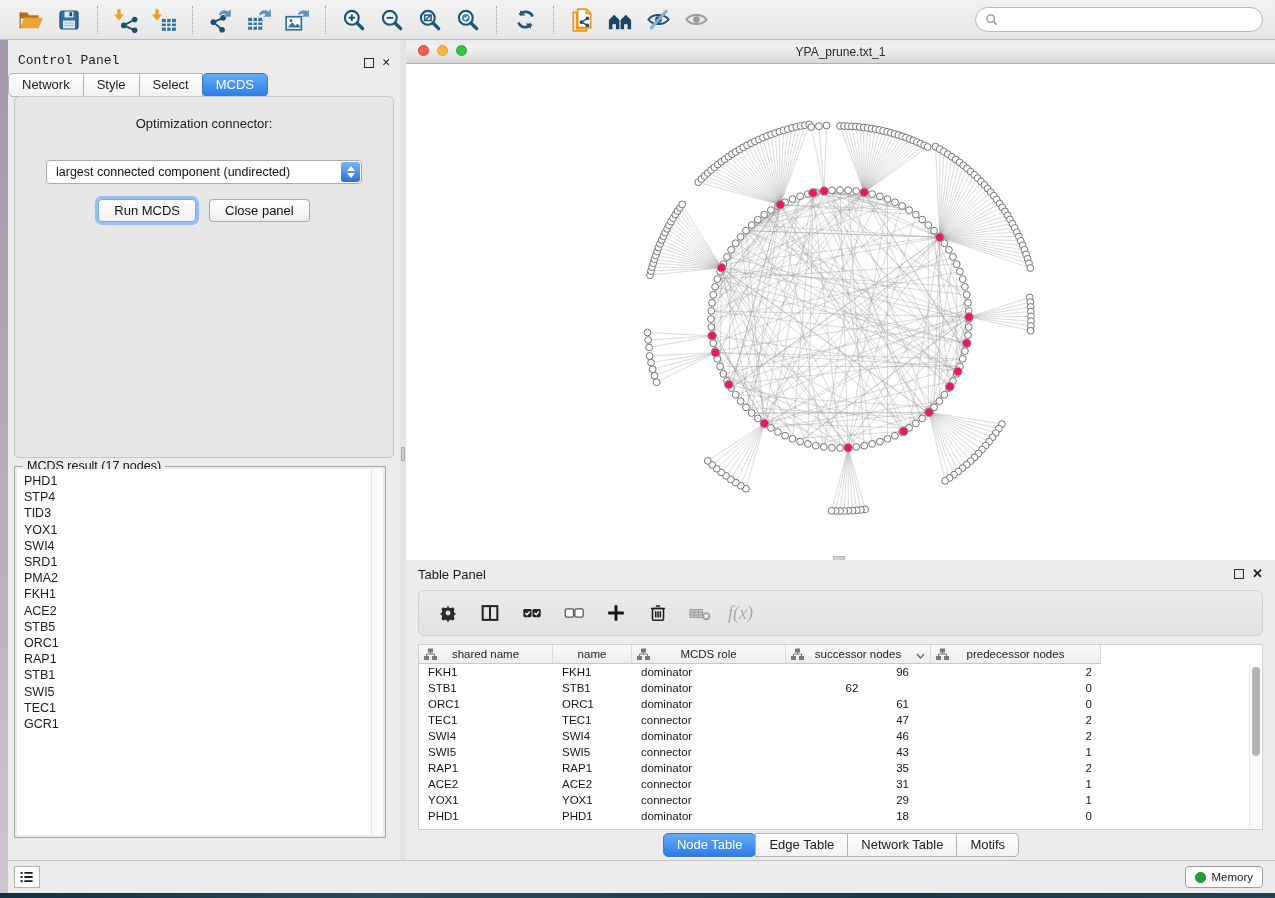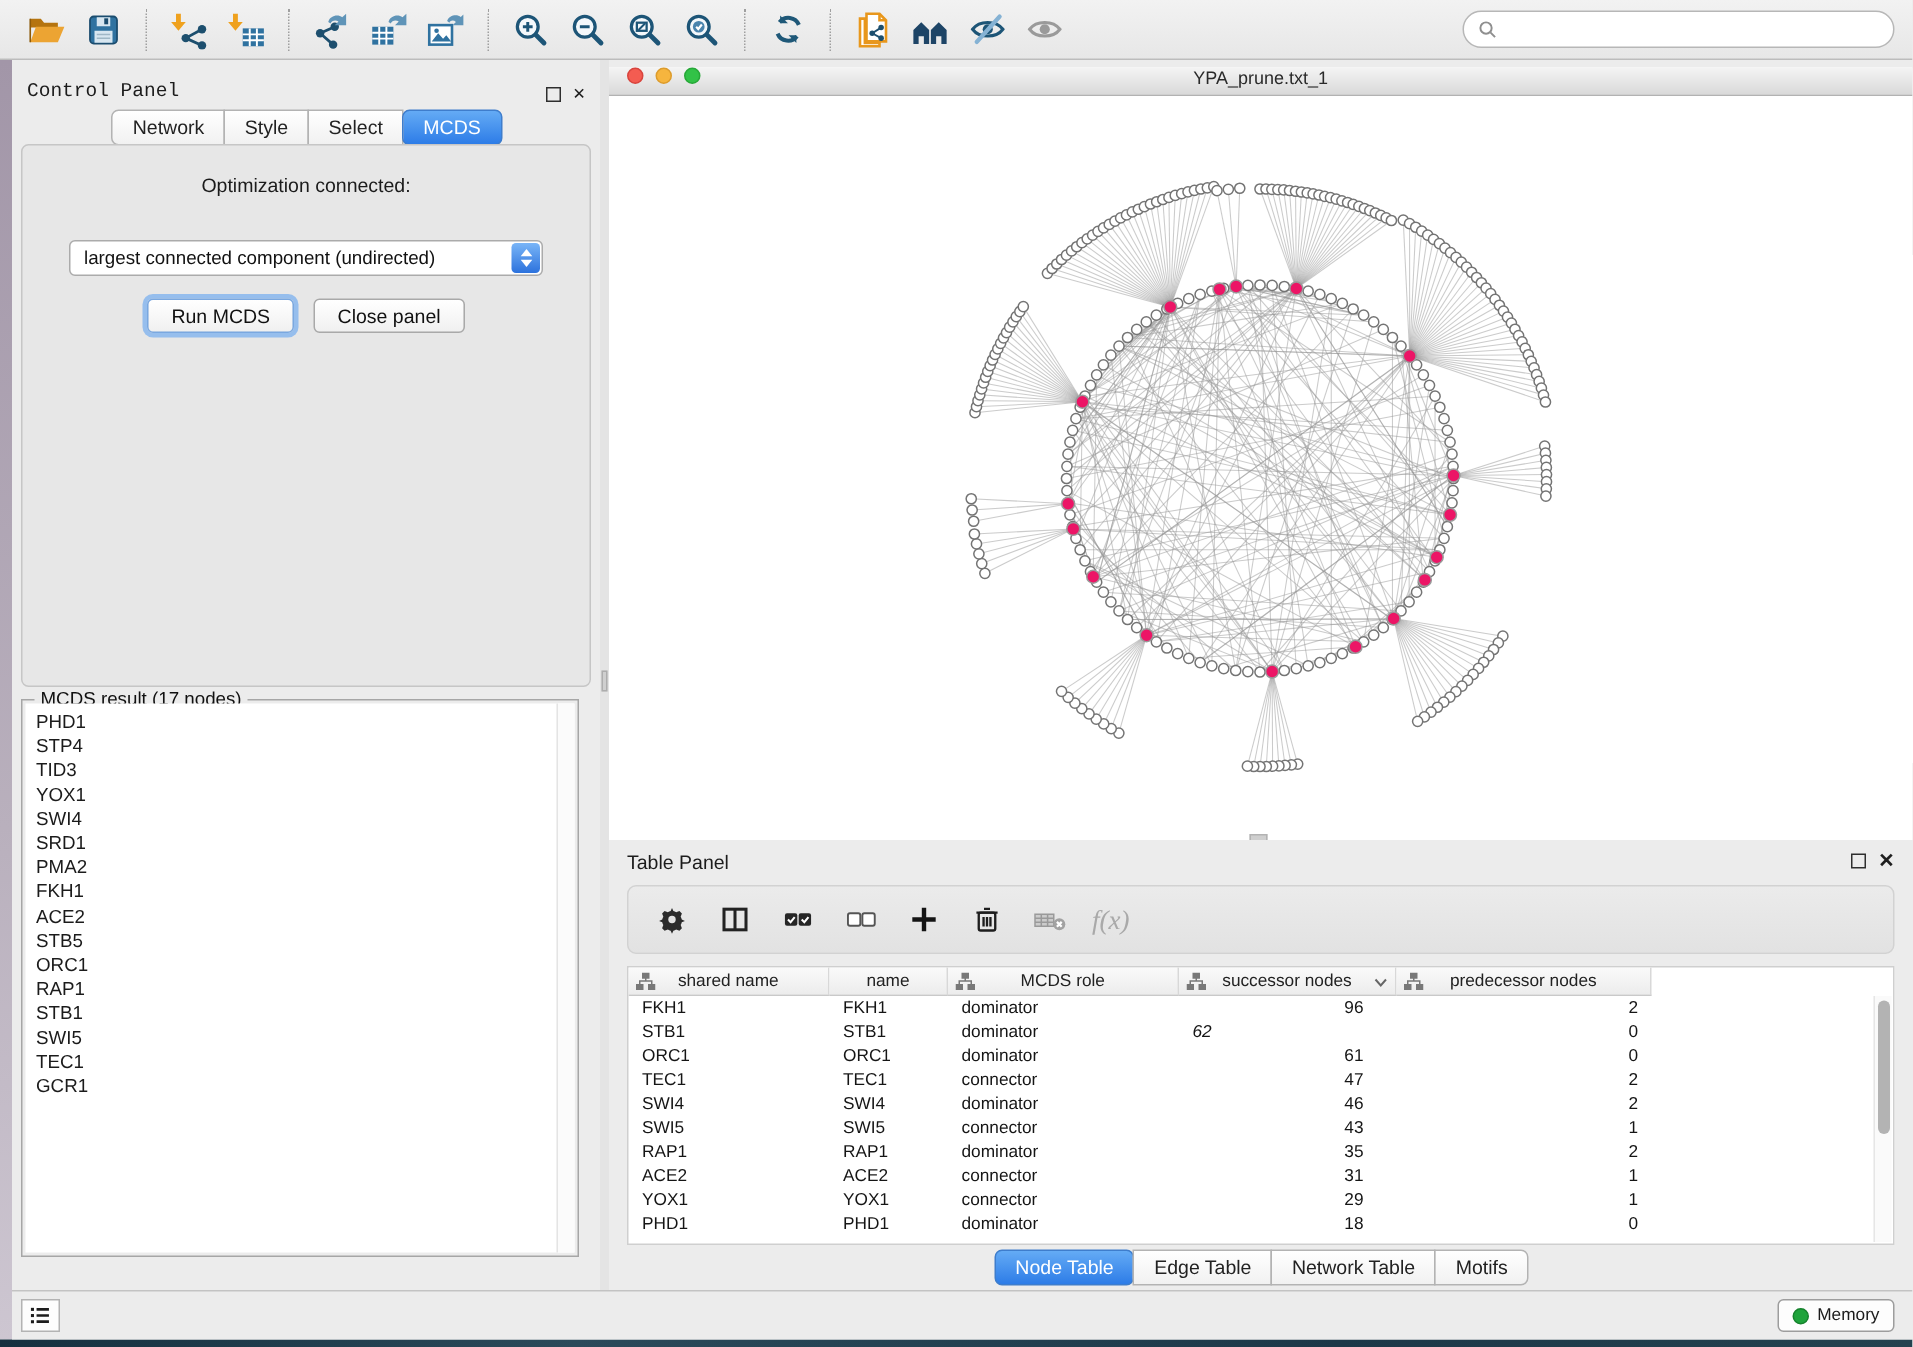--- a/index.html
+++ b/index.html
@@ -18,21 +18,21 @@
   .search-box { margin-left:auto; width:288px; height:25px; background:#fff; border:1px solid #b7b7b7; border-radius:13px; display:flex; align-items:center; padding:0 9px; }
   .search-box input { border:none; outline:none; flex:1; font-size:12px; font-family:"Liberation Sans",sans-serif; background:transparent; }
 
   
   .control-panel { left:8px; top:40px; width:392px; height:820px; background:#ececec; }
   .cp-header { height:28px; display:flex; align-items:flex-end; padding:0 10px;font-family:Liberation Mono, monospace; }
   .panel-title { font-size:13px; color:#1c1c1c; }
   .win-btns { margin-left:auto; display:flex; align-items:center; gap:8px; }
   .float-ico { width:10px; height:10px; border:1.6px solid #2e2e2e; display:inline-block; }
   .close-ico { font-size:13px; font-weight:bold; color:#1e1e1e; line-height:10px; }
-  .cp-tabs { position:absolute; left:0; top:33px; width:392px; display:flex; justify-content:center; }
+  .cp-tabs { position:absolute; left:0; top:33px; width:392px; display:flex; justify-content:flex-start; }
   .tab { font-size:13px; padding:3px 13px 4px; background:linear-gradient(180deg,#ffffff,#f1f1f1); border:1px solid #b3b3b3; margin-right:-1px; color:#222; }
   .tab:first-child { border-radius:5px 0 0 5px; }
   .tab:last-child { border-radius:0 5px 5px 0; }
   .tab.active { background:linear-gradient(180deg,#64abf5,#2d7ce7); color:#fff; border-color:#3e7dcc; border-radius:5px; }
   .cp-content { position:absolute; left:6px; top:56px; width:380px; height:362px; background:#e7e7e7; border:1px solid #c6c6c6; border-radius:5px; }
   .opt-label { text-align:center; margin-top:19px; font-size:13px; }
   .opt-select { position:relative; margin:29px auto 0; width:316px; height:24px; background:#fff; border:1px solid #ababab; border-radius:4px; font-size:12.5px; line-height:22px; padding-left:9px; color:#111; }
   .opt-spinner { position:absolute; right:1px; top:1px; width:19px; height:20px; border-radius:3px; background:linear-gradient(180deg,#79b5f7,#2c72dd); display:flex; flex-direction:column; align-items:center; justify-content:center; gap:2px; }
   .opt-spinner svg { display:block; }
   .btn-row { display:flex; justify-content:center; gap:13px; margin-top:15px; }
@@ -244,21 +244,21 @@
       <span class="close-ico">✕</span>
     </span>
   </div>
   <div class="cp-tabs">
       <span class="tab">Network</span>
       <span class="tab">Style</span>
       <span class="tab">Select</span>
       <span class="tab active">MCDS</span>
     </div>
   <div class="cp-content">
-    <div class="opt-label">Optimization connected:</div>
+    <div class="opt-label">Optimization connector:</div>
     <div class="opt-select">
       <span>largest connected component (undirected)</span>
       <span class="opt-spinner">
         <svg width="8" height="5" viewBox="0 0 8 5">
             <path d="M0 5 4 0 8 5z" fill="#fff"></path>
           </svg>
         <svg width="8" height="5" viewBox="0 0 8 5">
             <path d="M0 0 4 5 8 0z" fill="#fff"></path>
           </svg>
       </span>
@@ -1089,21 +1089,21 @@
           <span class="t-cell" style="width: 134px; text-align: left;">FKH1</span>
           <span class="t-cell" style="width: 79px; text-align: left;">FKH1</span>
           <span class="t-cell" style="width: 154px; text-align: left;">dominator</span>
           <span class="t-cell" style="width: 145px; text-align: right; padding-right: 22px;">96</span>
           <span class="t-cell" style="width: 170px; text-align: right;">2</span>
         </div>
         <div class="t-row">
           <span class="t-cell" style="width: 134px; text-align: left;">STB1</span>
           <span class="t-cell" style="width: 79px; text-align: left;">STB1</span>
           <span class="t-cell" style="width: 154px; text-align: left;">dominator</span>
-          <span class="t-cell" style="width: 145px; text-align: left; padding-right: 22px; font-style: italic;">62</span>
+          <span class="t-cell" style="width: 145px; text-align: center; padding-right: 22px;">62</span>
           <span class="t-cell" style="width: 170px; text-align: right;">0</span>
         </div>
         <div class="t-row">
           <span class="t-cell" style="width: 134px; text-align: left;">ORC1</span>
           <span class="t-cell" style="width: 79px; text-align: left;">ORC1</span>
           <span class="t-cell" style="width: 154px; text-align: left;">dominator</span>
           <span class="t-cell" style="width: 145px; text-align: right; padding-right: 22px;">61</span>
           <span class="t-cell" style="width: 170px; text-align: right;">0</span>
         </div>
         <div class="t-row">

